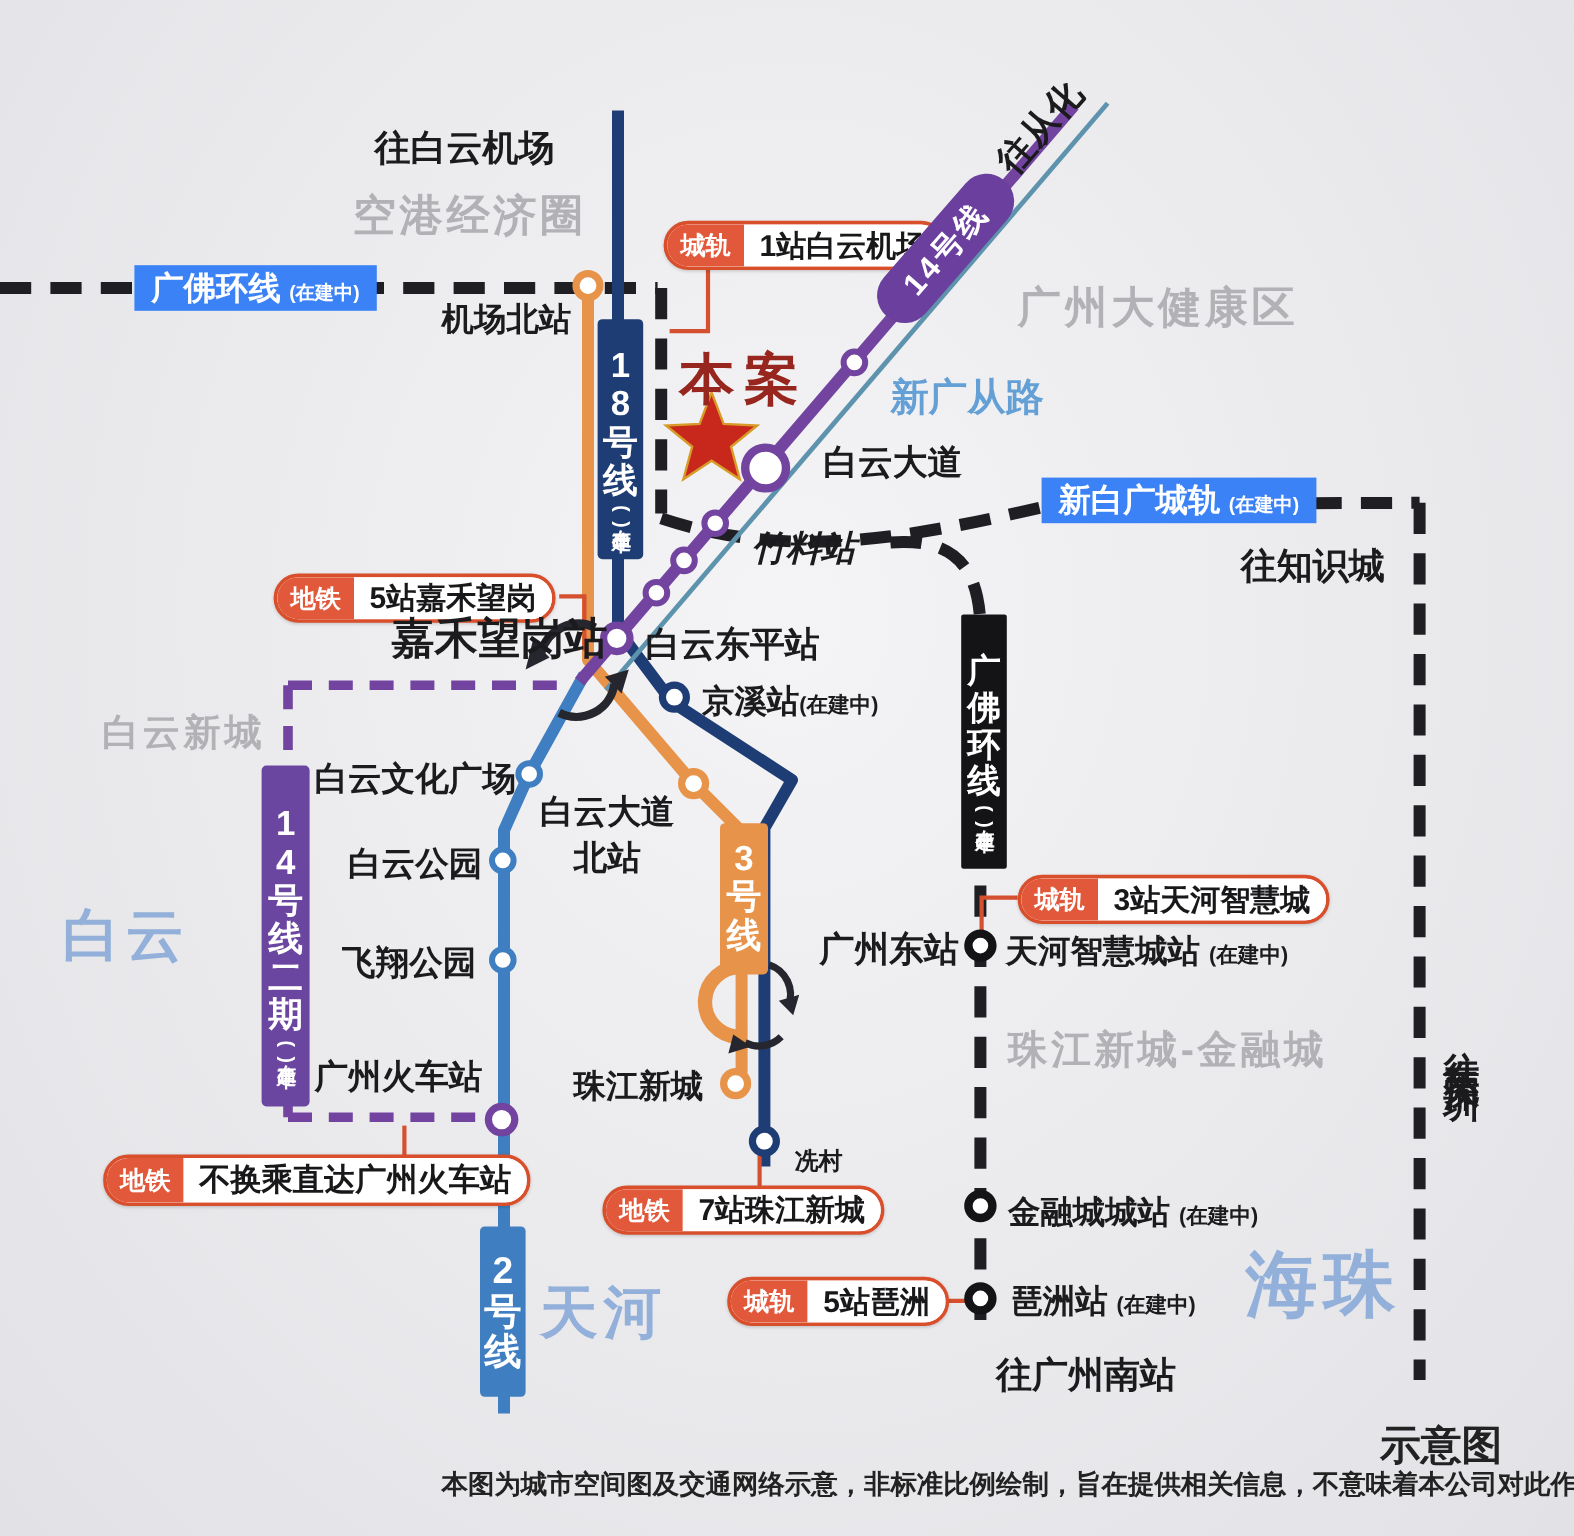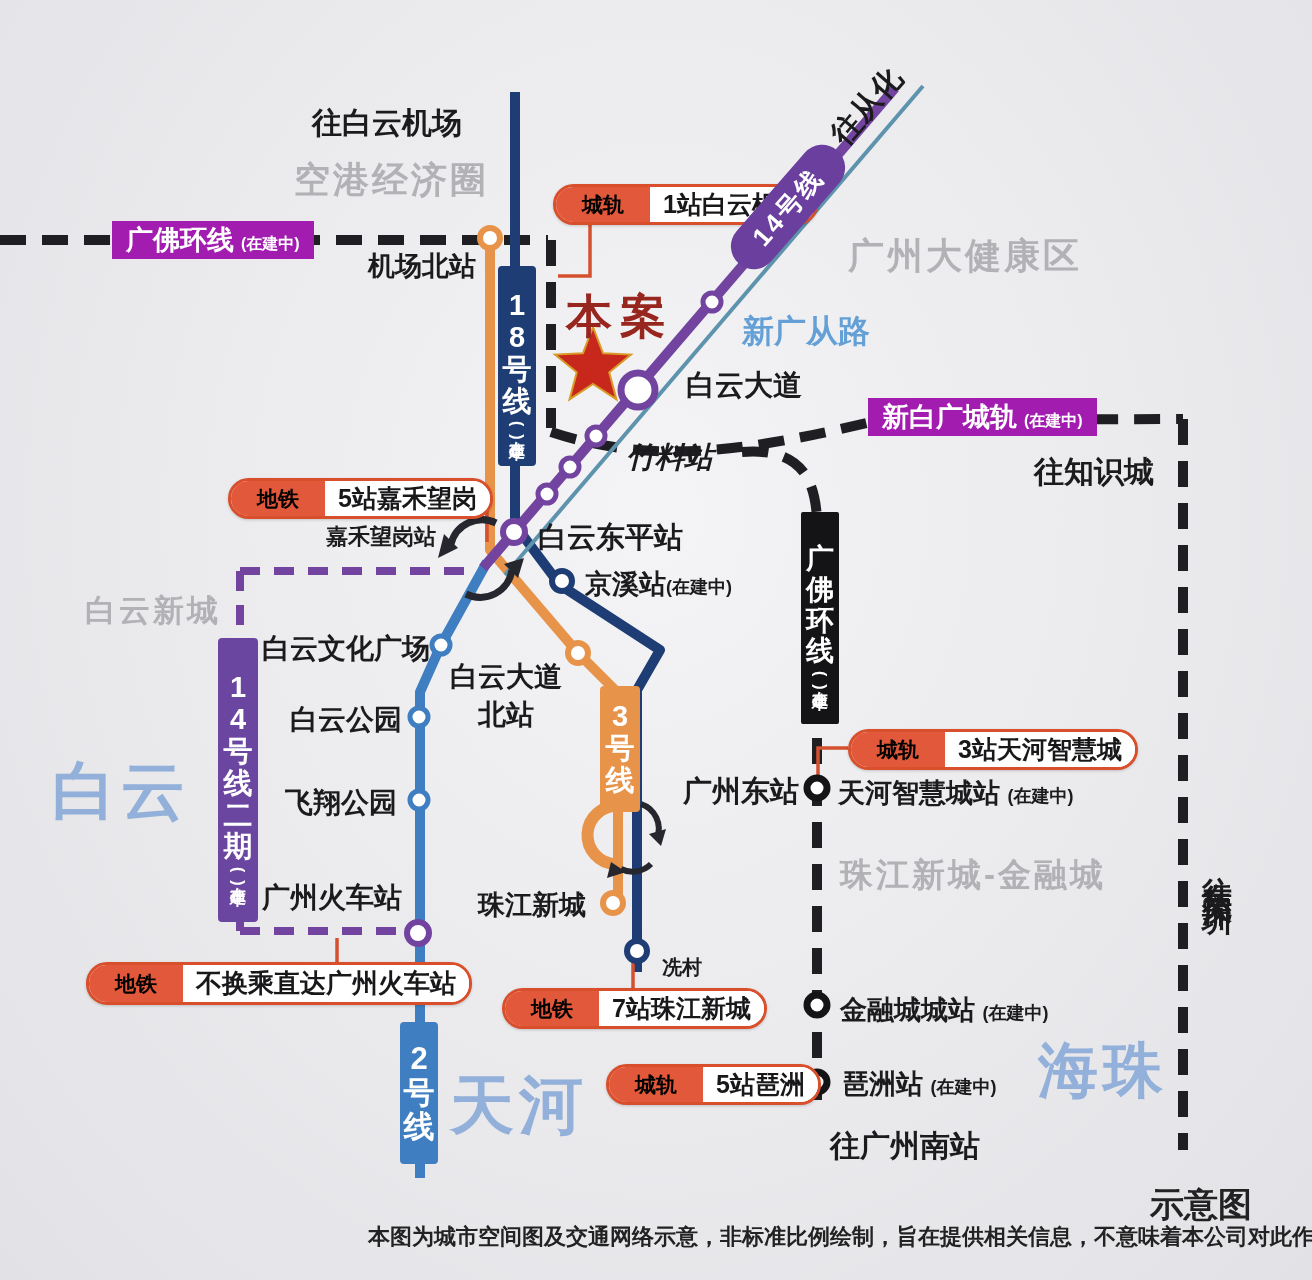--- a/index.html
+++ b/index.html
@@ -6,43 +6,43 @@
   body{
     width:1312px;height:1280px;position:relative;overflow:hidden;
     font-family:"Liberation Sans","DejaVu Sans",sans-serif;
     background:radial-gradient(ellipse at 50% 40%, #f4f4f6 0%, #eaeaed 55%, #e2e2e6 100%);
   }
   #stage{position:absolute;inset:0;}
   svg{position:absolute;left:0;top:0;}
   .lbl{position:absolute;white-space:nowrap;font-weight:bold;color:#1b1b1e;font-size:28px;}
   .sub{font-size:18px;font-weight:bold;}
   .area{color:#b1b1b6;letter-spacing:3px;}
-  .district{color:#92b0d9;letter-spacing:5px;font-size:64px;}
+  .district{color:#92b0d9;letter-spacing:5px;font-size:48px;}
   .road{color:#64a0d6;}
   .rot{transform:rotate(-49deg);}
   .proj{color:#97261f;font-size:46px;letter-spacing:8px;}
   
-  .bdark{position:absolute;background:#a21caf;color:#fff;display:flex;align-items:baseline;gap:7px;
+  .bdark{position:absolute;background:#3b82f6;color:#fff;display:flex;align-items:baseline;gap:7px;
          padding:3px 14px;font-weight:bold;}
   .bdark .nm{font-size:27px;line-height:1.2;}
   .bdark .st{font-size:16px;}
   
   .vbadge{position:absolute;display:flex;flex-direction:column;align-items:center;justify-content:center;
           color:#fff;font-weight:bold;border-radius:4px;padding:6px 0;}
   .vbadge .ch{line-height:1.1;font-size:29px;}
   .vbadge .vst{writing-mode:vertical-rl;font-size:16px;margin-top:4px;letter-spacing:2px;line-height:1;}
   .navy{background:#1e3d74;}
   .purple{background:#6b46a0;}
   .orangebg{background:#e8934a;}
   .bluebg{background:#3f7fc1;}
   .blackbg{background:#141416;}
   
   .pill{position:absolute;display:flex;align-items:stretch;border:3px solid #d94f2b;border-radius:21px;
         overflow:hidden;background:#fff;box-shadow:0 1px 3px rgba(0,0,0,.18);}
-  .pill .tag{background:#e2583a;color:#000000;display:flex;align-items:center;padding:1px 26px;
+  .pill .tag{background:#e2583a;color:#ffffff;display:flex;align-items:center;padding:1px 11px;
              font-size:21px;font-weight:bold;}
   .pill .txt{display:flex;align-items:center;padding:1px 13px;font-size:25px;font-weight:bold;color:#18181a;
              background:#fff;}
   .vtext{writing-mode:vertical-rl;text-orientation:upright;letter-spacing:7px;}
   .capsule{position:absolute;left:713px;top:184px;width:150px;height:46px;background:#6b3f9e;
            border-radius:24px;display:flex;align-items:center;justify-content:center;color:#fff;
            font-weight:bold;font-size:26px;letter-spacing:3px;transform:rotate(-49deg);}
   .foot{color:#222;}
 </style>
 </head>
@@ -168,21 +168,21 @@
     <span class="ch">8</span>
     <span class="ch">号</span>
     <span class="ch">线</span>
     <span class="vst">(在建中)</span>
   </div>
 
   <div class="pill" style="left:228px;top:478px;">
     <span class="tag">地铁</span>
     <span class="txt">5站嘉禾望岗</span>
   </div>
-  <div class="lbl" style="left:326px;top:522px;font-size:22px;">嘉禾望岗站</div>
+  <div class="lbl" style="left:326px;top:508px;font-size:36px;">嘉禾望岗站</div>
   <div class="lbl" style="left:538px;top:518px;font-size:29px;">白云东平站</div>
   <div class="lbl" style="left:585px;top:566px;font-size:27px;">
     <span>京溪站</span><span class="sub">(在建中)</span>
   </div>
 
   <div class="lbl area" style="left:85px;top:590px;font-size:31px;">白云新城</div>
 
   <div class="vbadge purple" style="left:218px;top:638px;width:40px;height:272px;">
     <span class="ch">1</span>
     <span class="ch">4</span>

